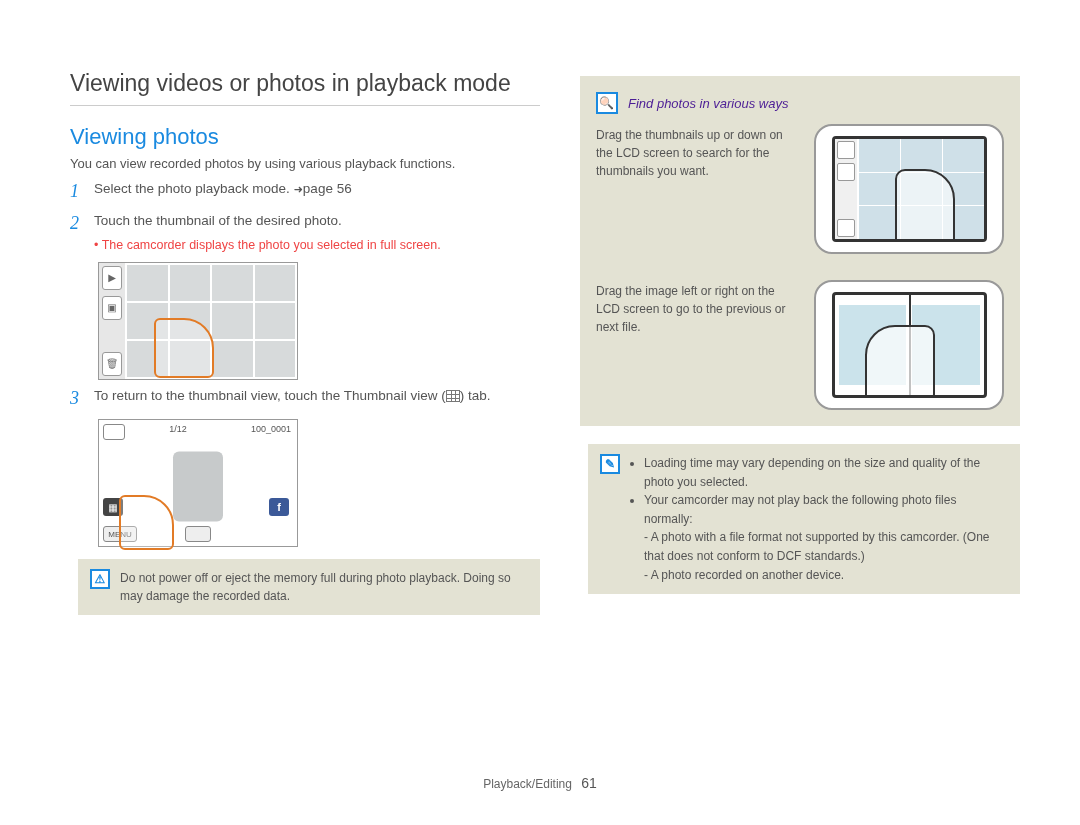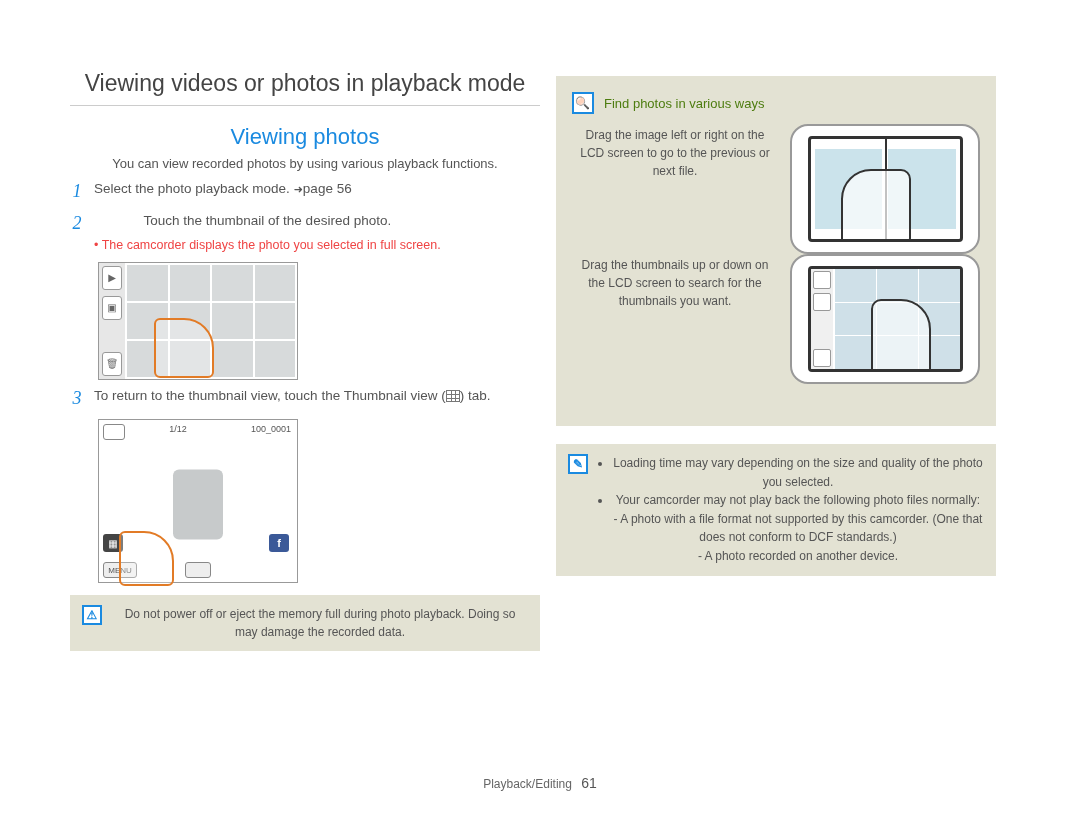--- a/index.html
+++ b/index.html
@@ -7,22 +7,21 @@
     font-family: Arial, Helvetica, sans-serif;
     width: 1080px;
     height: 825px;
     background: #ffffff;
     color: #555;
     position: relative;
   }
   .page {
     padding: 70px 60px 30px 70px;
     display: flex;
-    gap: 16px;
-    text-align: center;
+    gap: 40px;
   }
   .col-left { flex: 0 0 470px; }
   .col-right { flex: 0 0 440px; }
 
   h1.page-title {
     font-size: 23px;
     font-weight: 400;
     color: #444;
     border-bottom: 1px solid #ccc;
     padding-bottom: 8px;
@@ -92,21 +91,21 @@
     left: 55px; top: 55px;
     width: 60px; height: 60px;
     border: 2px solid #e27b26;
     border-radius: 6px 30px 6px 6px;
     background: rgba(255,255,255,0.3);
   }
 
   .illus2 {
     margin: 8px 0 12px 28px;
     border: 1px solid #999;
-    width: 200px; height: 164px;
+    width: 200px; height: 128px;
     background: #fff;
     position: relative;
   }
   .illus2 .topbar { position:absolute; top:4px; left:6px; right:6px; display:flex; justify-content:space-between; font-size:9px; color:#555; }
   .illus2 .center-fig {
     position:absolute; left:50%; top:50%; transform:translate(-50%,-45%);
     width:50px;height:70px;background:#c7cacb;border-radius:6px;
   }
   .illus2 .btn-tl { position:absolute; top:4px; left:4px; width:22px;height:16px;background:#fff;border:1px solid #888;border-radius:3px; }
   .illus2 .btn-bl { position:absolute; bottom:4px; left:4px; width:34px;height:16px;background:#eee;border:1px solid #888;border-radius:3px; font-size:8px;display:flex;align-items:center;justify-content:center;color:#555;}
@@ -117,20 +116,21 @@
     position:absolute; left:20px; bottom:-4px;
     width:55px;height:55px;border:2px solid #e27b26;border-radius:6px 30px 6px 6px;background:rgba(255,255,255,0.3);
   }
 
   .note-box {
     background: #e3e2d3;
     display: flex;
     padding: 10px 12px;
     gap: 10px;
     margin-top: 10px;
+    margin-left: 8px;
   }
   .note-box .note-icon {
     width: 20px; height: 20px;
     border: 2px solid #1a8ae0;
     background: #fff;
     display:flex;align-items:center;justify-content:center;
     font-size: 14px; color:#1a8ae0; font-weight:bold;
     flex: 0 0 auto;
   }
   .note-box .note-icon.warn::after { content: "⚠"; font-size: 12px; color:#1a8ae0; }
@@ -144,21 +144,21 @@
   }
   .tip-header { display:flex; align-items:center; gap:10px; margin-bottom:10px; }
   .tip-header .icon {
     width: 22px; height: 22px;
     border: 2px solid #1a8ae0;
     background: #fff;
     display:flex;align-items:center;justify-content:center;
     font-size: 14px; color:#1a8ae0;
   }
   .tip-header .icon::after { content: "🔍"; font-size: 12px; filter: hue-rotate(180deg); }
-  .tip-header .label { font-size: 13px; color: #4d7c0f; }
+  .tip-header .label { font-size: 13px; color: #4c1d95; font-style: italic; }
 
   .tip-row { display:flex; gap:12px; margin-bottom:26px; align-items:flex-start; }
   .tip-row .txt { font-size: 12px; color:#555; flex:1; line-height:1.5; padding-top:2px; }
   .device {
     width: 190px; height: 130px;
     border: 2px solid #999; border-radius: 18px;
     background:#fff;
     position: relative;
     flex: 0 0 auto;
     display:flex;align-items:center;justify-content:center;
@@ -281,32 +281,20 @@
       <div class="note-icon warn"></div>
       <div class="note-text">Do not power off or eject the memory full during photo playback. Doing so may damage the recorded data.</div>
     </div>
   </div>
 
   <div class="col-right">
     <div class="tip-box">
       <div class="tip-header">
         <div class="icon"></div>
         <span class="label">Find photos in various ways</span>
-      </div>
-
-      <div class="tip-row" style="margin-bottom:0">
-        <div class="txt">Drag the image left or right on the LCD screen to go to the previous or next file.</div>
-        <div class="device">
-          <div class="screen">
-            <div class="fig figL"></div>
-            <div class="split"></div>
-            <div class="fig figR"></div>
-            <div class="hand-h"></div>
-          </div>
-        </div>
       </div>
 
       <div class="tip-row">
         <div class="txt">Drag the thumbnails up or down on the LCD screen to search for the thumbnails you want.</div>
         <div class="device">
           <div class="screen">
             <div class="sidebar2">
               <div class="ic"></div>
               <div class="ic"></div>
               <div class="ic" style="margin-top:auto"></div>
@@ -316,20 +304,32 @@
                 <div class="c"></div>
                 <div class="c"></div>
               <div class="c"></div>
                 <div class="c"></div>
                 <div class="c"></div>
               <div class="c"></div>
                 <div class="c"></div>
                 <div class="c"></div>
             </div>
             <div class="hand-v"></div>
+          </div>
+        </div>
+      </div>
+
+      <div class="tip-row" style="margin-bottom:0">
+        <div class="txt">Drag the image left or right on the LCD screen to go to the previous or next file.</div>
+        <div class="device">
+          <div class="screen">
+            <div class="fig figL"></div>
+            <div class="split"></div>
+            <div class="fig figR"></div>
+            <div class="hand-h"></div>
           </div>
         </div>
       </div>
     </div>
 
     <div class="note-box extended">
       <div class="note-icon info"></div>
       <ul class="bullets">
         <li>Loading time may vary depending on the size and quality of the photo you selected.</li>
         <li>

